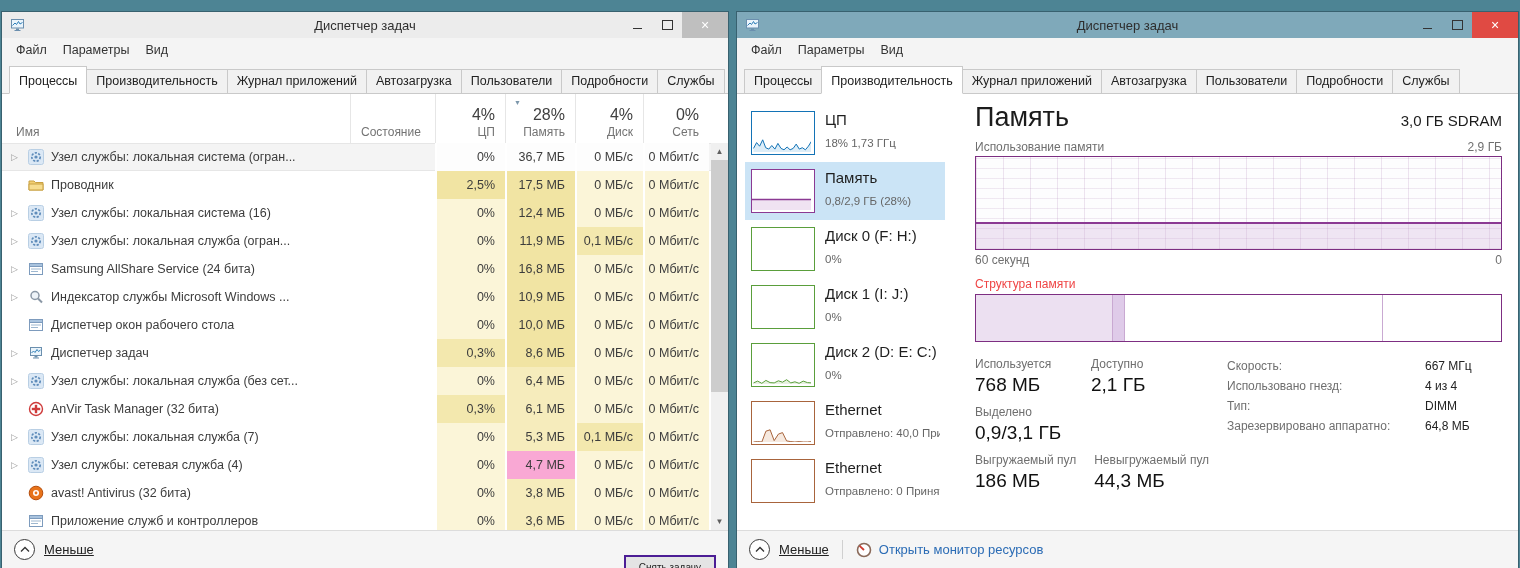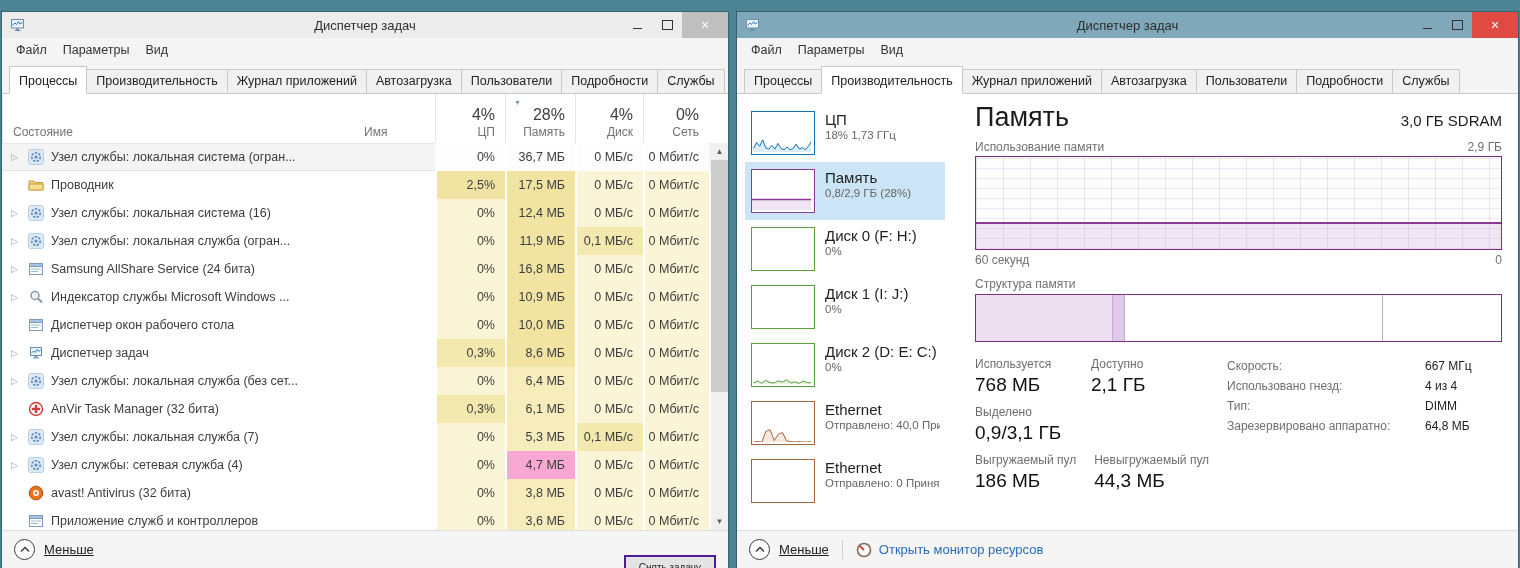--- a/index.html
+++ b/index.html
@@ -64,34 +64,34 @@
   .resmon{display:flex;align-items:center;gap:7px;font-size:13px;color:#2b6cb5;}
 
   
   .rw-body{background:#fff;flex:1;display:flex;overflow:hidden;}
   .sidebar{width:208px;flex:none;padding:10px 0 0 8px;overflow:hidden;box-sizing:border-box;}
   .side-item{display:flex;gap:10px;padding:7px 5px 7px 6px;align-items:flex-start;}
   .side-item.selected{background:#cbe4f6;}
   .thumb{width:62px;height:42px;border:1.5px solid #888;background:#fff;flex:none;line-height:0;}
   .side-text{overflow:hidden;}
   .side-label{font-size:15px;color:#1f1f1f;line-height:18px;white-space:nowrap;}
-  .side-sub{font-size:11.5px;color:#666;margin-top:0;white-space:nowrap;overflow:hidden;max-width:122px;}
+  .side-sub{font-size:11.5px;color:#666;margin-top:8px;white-space:nowrap;overflow:hidden;max-width:122px;}
   .main{flex:1;padding:8px 16px 0 30px;position:relative;overflow:hidden;}
   .main-header{display:flex;align-items:baseline;}
   .main-title{font-size:27px;color:#1c1c1c;}
   .main-total{margin-left:auto;font-size:15px;color:#1c1c1c;}
   .usage-row{display:flex;font-size:12px;color:#6f6f6f;margin-top:7px;margin-bottom:2px;}
   .usage-max{margin-left:auto;}
   .chart{position:relative;height:92px;border:1px solid #7d2e82;background:
     repeating-linear-gradient(90deg, rgba(150,90,160,.16) 0 1px, transparent 1px 27px),
     repeating-linear-gradient(0deg, rgba(150,90,160,.13) 0 1px, transparent 1px 10px),#fdfdfe;}
   .chart-fill{position:absolute;left:0;right:0;bottom:0;background:rgba(205,170,215,.28);border-top:2px solid #8b3a93;}
   .axis-row{display:flex;font-size:12px;color:#6f6f6f;margin-top:3px;}
   .axis-zero{margin-left:auto;}
-  .comp-label{font-size:12px;color:#737373;margin-top:10px;margin-bottom:3px;}
+  .comp-label{font-size:12px;color:#ef4444;margin-top:10px;margin-bottom:3px;}
   .comp-bar{display:flex;height:46px;border:1px solid #7d2e82;background:#fff;}
   .seg{height:100%;box-sizing:border-box;}
   .stats-wrap{display:flex;margin-top:15px;}
   .stats-left{width:252px;flex:none;}
   .stat-row{display:flex;margin-bottom:9px;}
   .stat{min-width:97px;margin-right:19px;}
   .stat-label{font-size:12px;color:#6f6f6f;margin-bottom:3px;white-space:nowrap;}
   .stat-value{font-size:19px;color:#111;white-space:nowrap;}
   .details{display:grid;grid-template-columns:192px auto;column-gap:6px;row-gap:6px;font-size:12px;align-content:start;margin-top:2px;}
   .d-label{color:#6f6f6f;white-space:nowrap;}
@@ -132,25 +132,25 @@
       <div class="tab active">Процессы</div>
       <div class="tab">Производительность</div>
       <div class="tab">Журнал приложений</div>
       <div class="tab">Автозагрузка</div>
       <div class="tab">Пользователи</div>
       <div class="tab">Подробности</div>
       <div class="tab">Службы</div>
     </div>
   <div class="lw-body">
     <div class="thead">
+      <div class="th first">
+          <span class="small left">Имя</span>
+        </div>
       <div class="th">
           <span class="small left">Состояние</span>
-        </div>
-      <div class="th first">
-          <span class="small left">Имя</span>
         </div>
       <div class="th">
           <span class="big">4%</span>
           <span class="small">ЦП</span>
         </div>
       <div class="th">
           <span class="sort-arrow">▼</span>
           <span class="big">28%</span>
           <span class="small">Память</span>
         </div>

